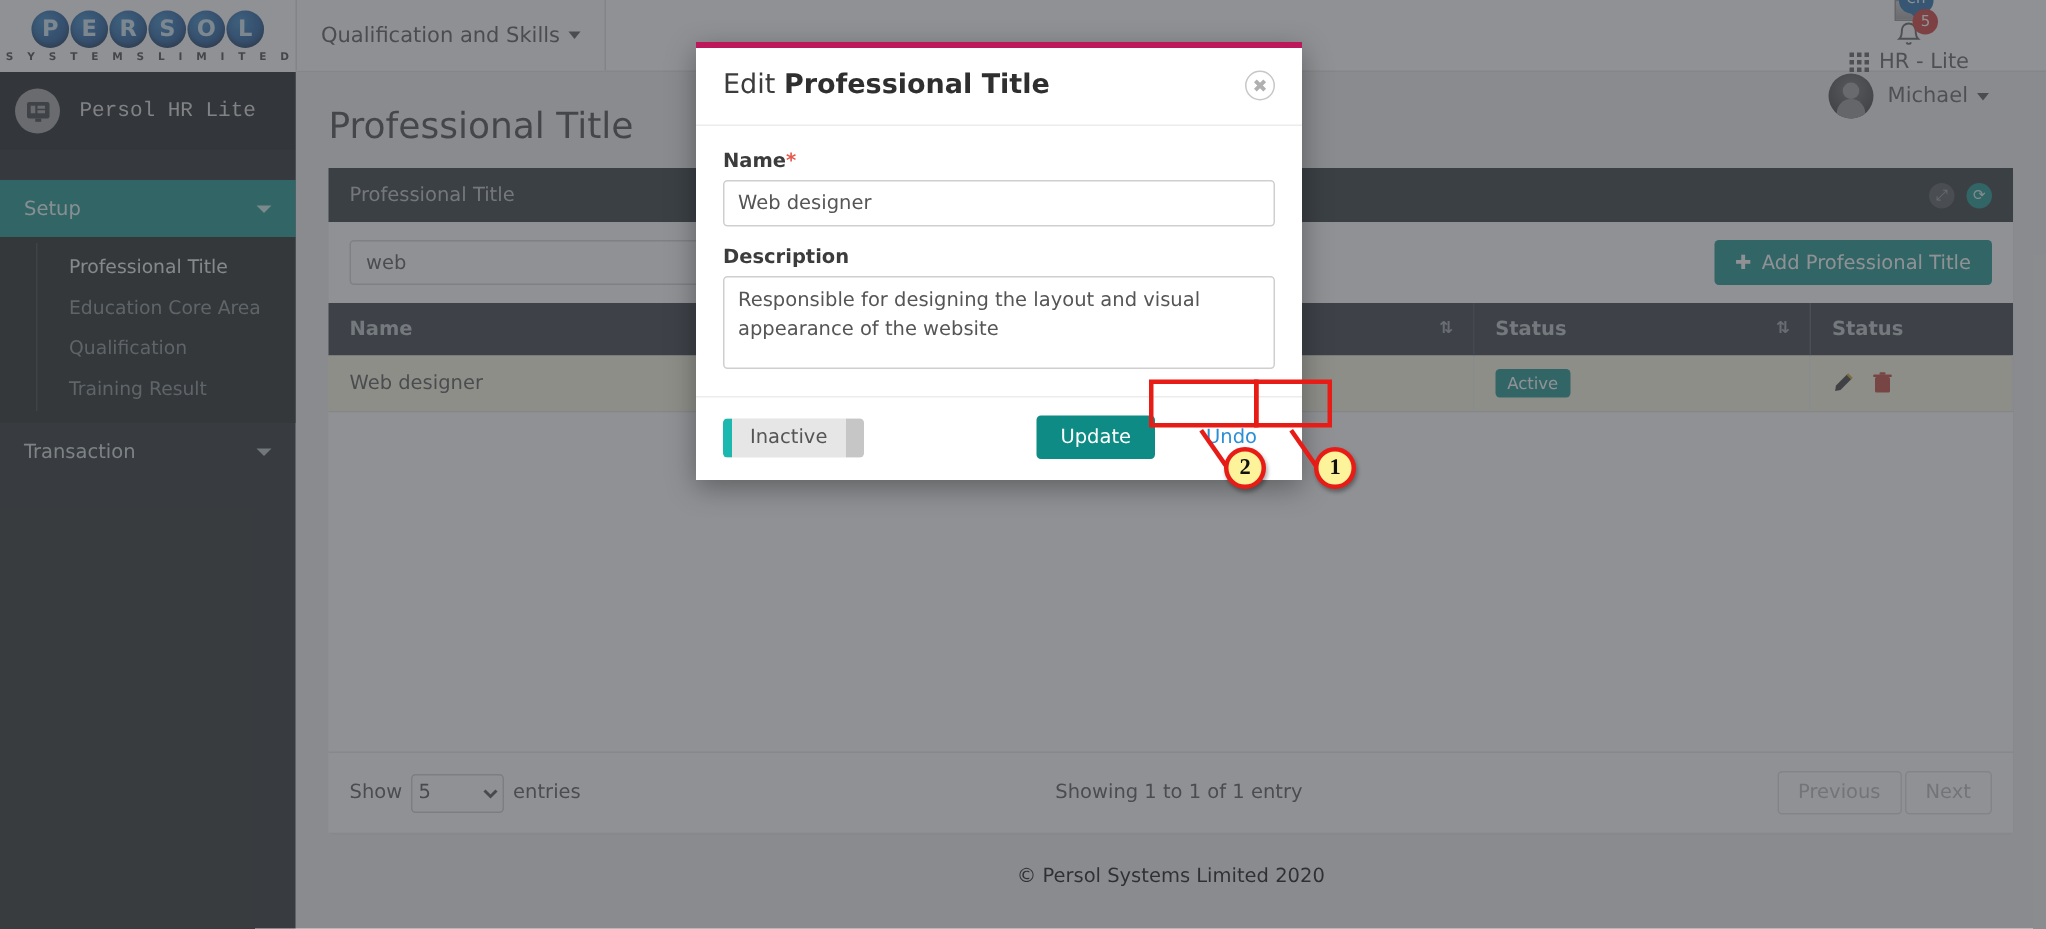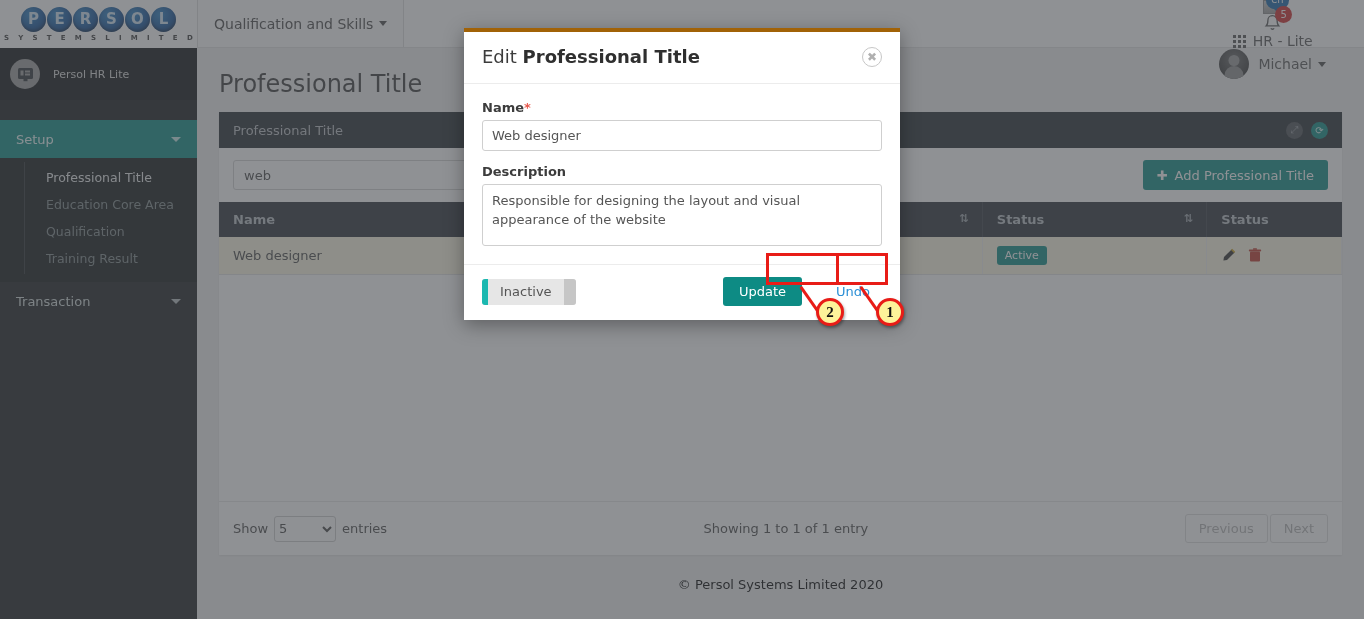--- a/index.html
+++ b/index.html
@@ -124,21 +124,21 @@
   .sidebar-brand {
     height: 52px; display: flex; align-items: center;
     padding-left: 10px; background: #0f1213;
   }
   .sb-logo-circle {
     width: 30px; height: 30px; border-radius: 50%;
     background: #9b9b9b; margin-right: 13px;
     display: flex; align-items: center; justify-content: center;
   }
   .sb-logo-circle svg { display: block; }
-  .sidebar-brand-text { color: #d8d8d8; font-size: 11px; }
+  .sidebar-brand-text { color: #d8d8d8; font-size: 14px; font-family: Liberation Mono, monospace; }
   .sb-gap { height: 20px; background: #15191b; }
   .sb-section {
     height: 38px; display: flex; align-items: center;
     padding: 0 16px; color: #cfd8d8; font-size: 13px; cursor: pointer;
   }
   .sb-section.active { background: #0d8b84; color: #eafafa; }
   .sb-section .sb-caret {
     margin-left: auto;
     width: 0; height: 0;
     border-left: 5px solid transparent; border-right: 5px solid transparent;
@@ -240,24 +240,24 @@
     font-size: 13px; padding: 6px 13px; border-radius: 3px;
     font-family: inherit; cursor: default;
   }
   .footer-copy {
     text-align: center; font-size: 13px; color: #000000;
     padding-top: 22px;
   }
 
   
   .modal {
-    position: absolute; left: 464px; top: 28px; width: 436px;
+    position: absolute; left: 464px; top: 28px; width: 404px;
     background: #ffffff; z-index: 100;
     box-shadow: 0 5px 18px rgba(0,0,0,0.35);
-    border-top: 4px solid #a16207;
+    border-top: 4px solid #be185d;
   }
   .modal-head {
     display: flex; align-items: center;
     padding: 14px 18px 16px; border-bottom: 1px solid #ececec;
   }
   .modal-title { font-size: 18px; color: #3c3c3c; font-weight: normal; }
   .modal-title b { font-weight: bold; color: #2f2f2f; }
   .modal-close {
     margin-left: auto; width: 20px; height: 20px; border-radius: 50%;
     border: 1px solid #c7c7c7; color: #b0b0b0;

